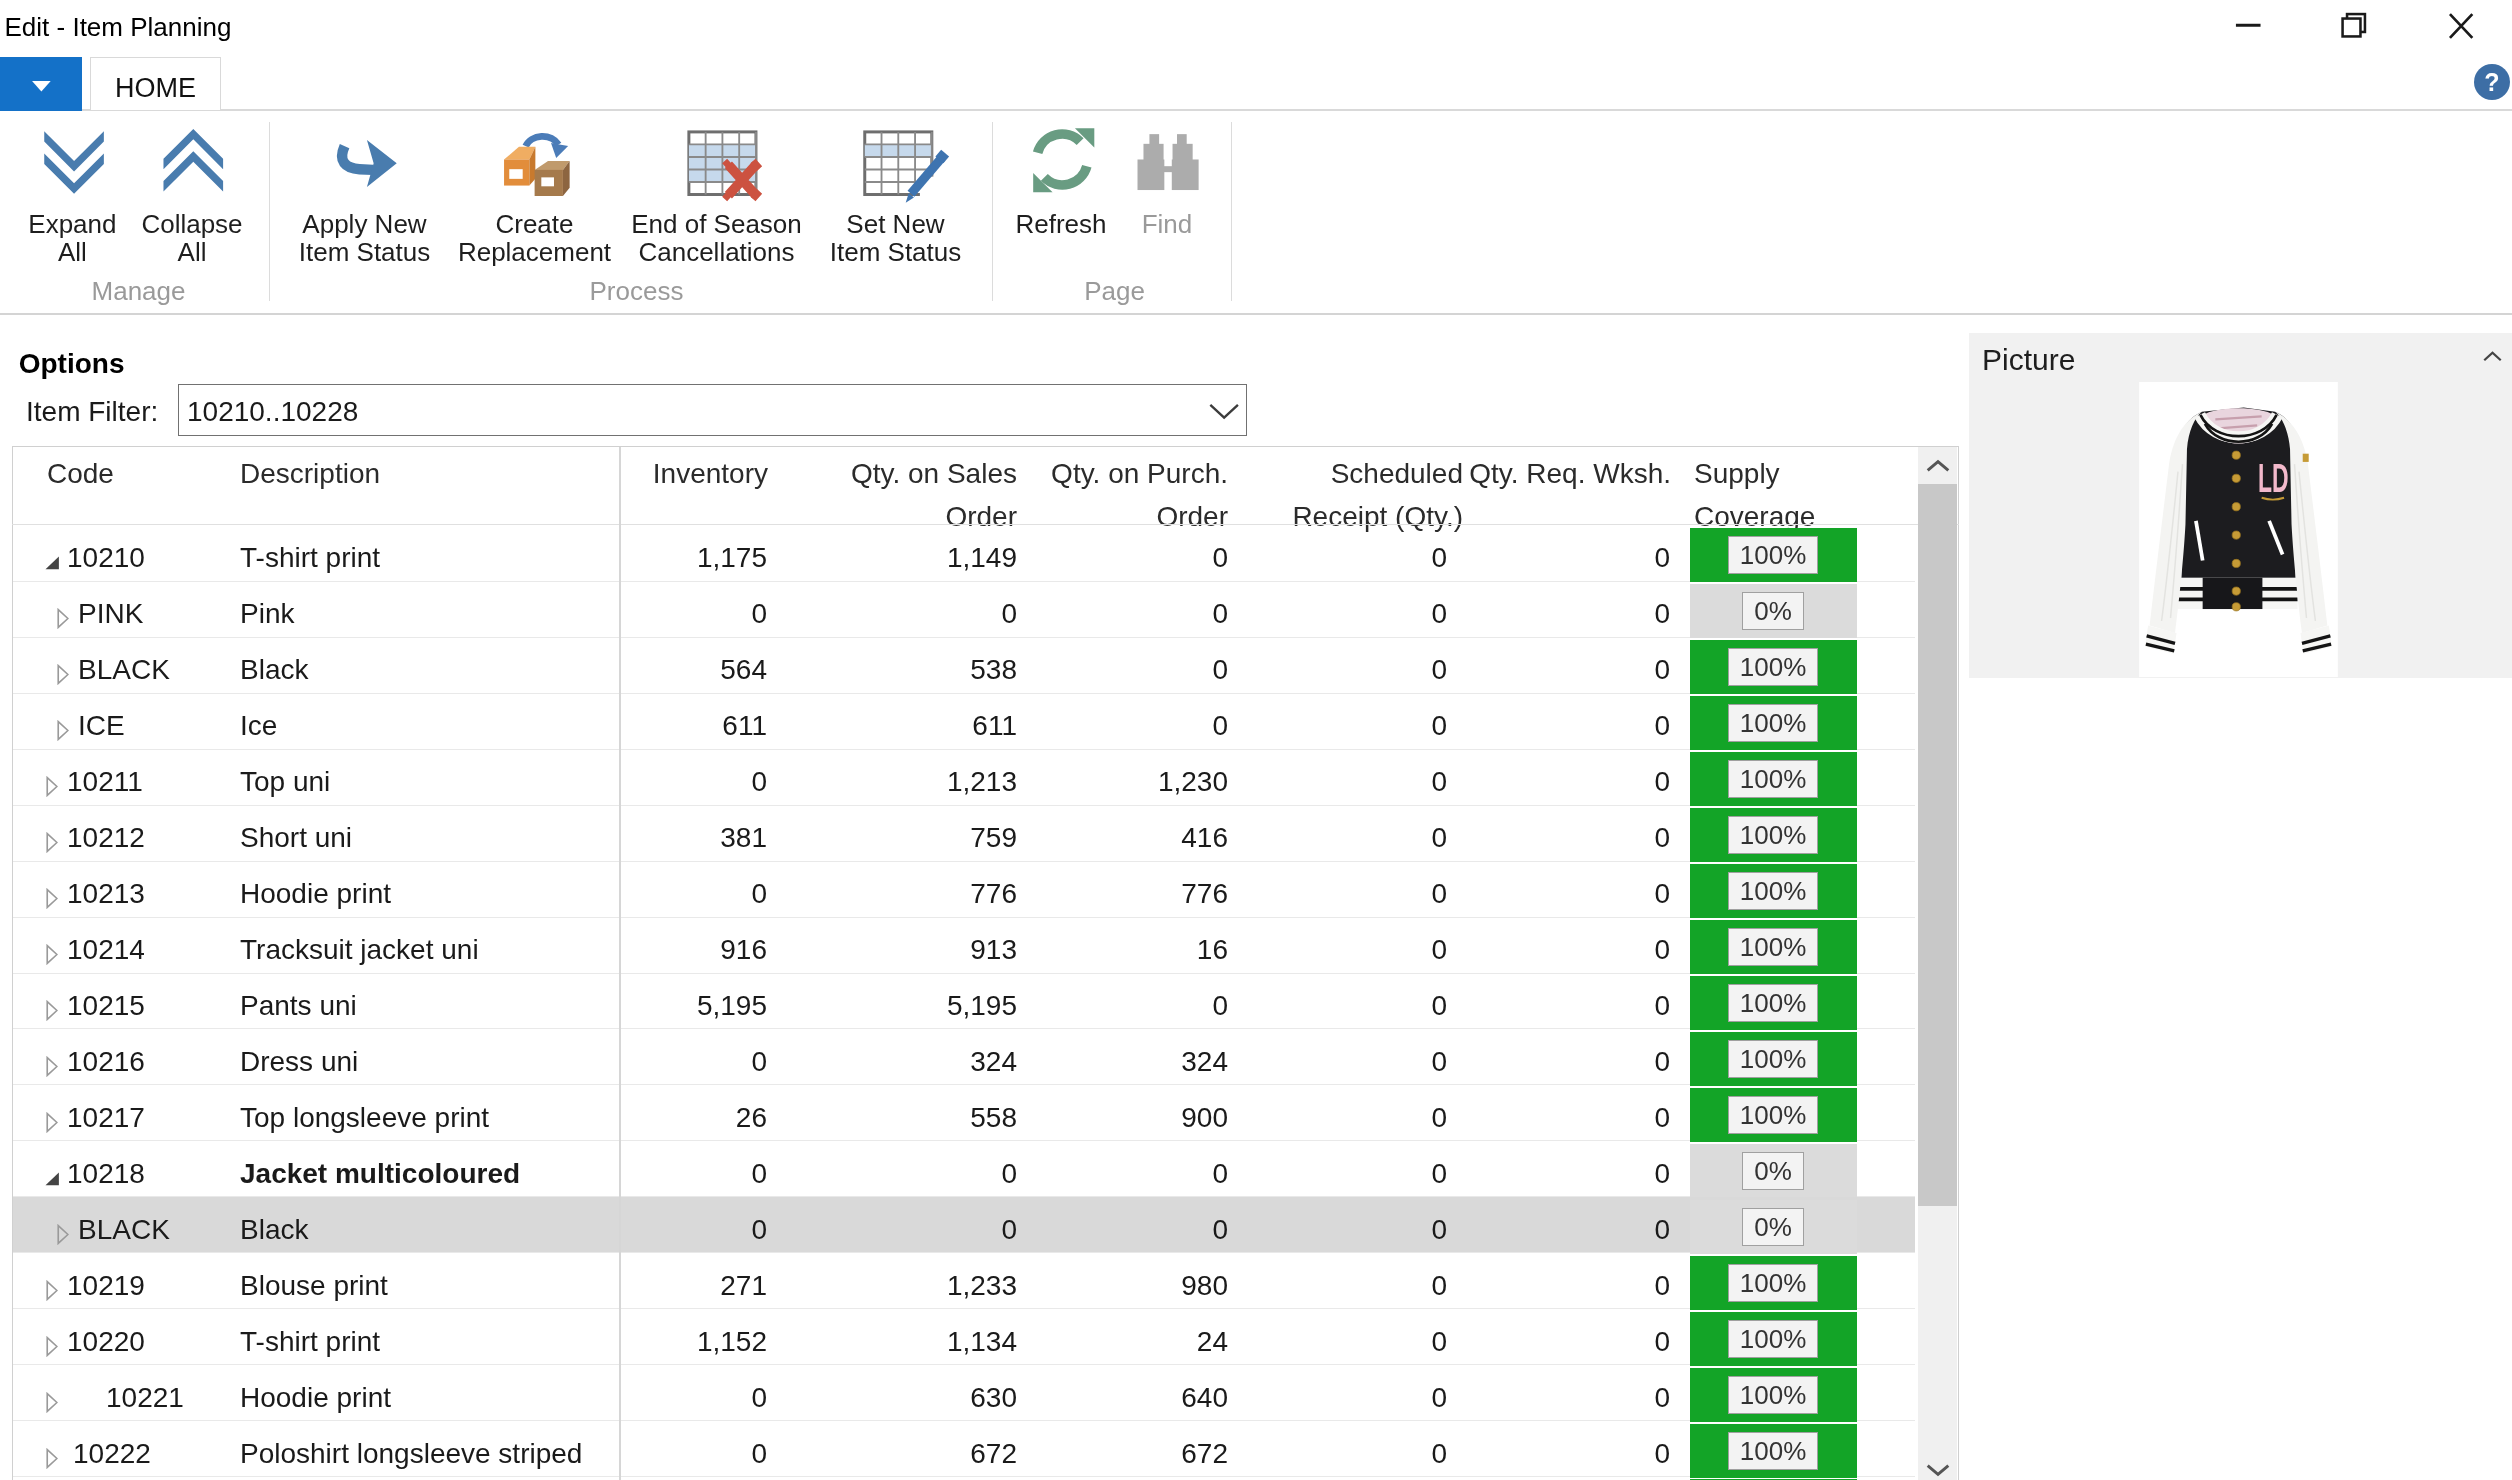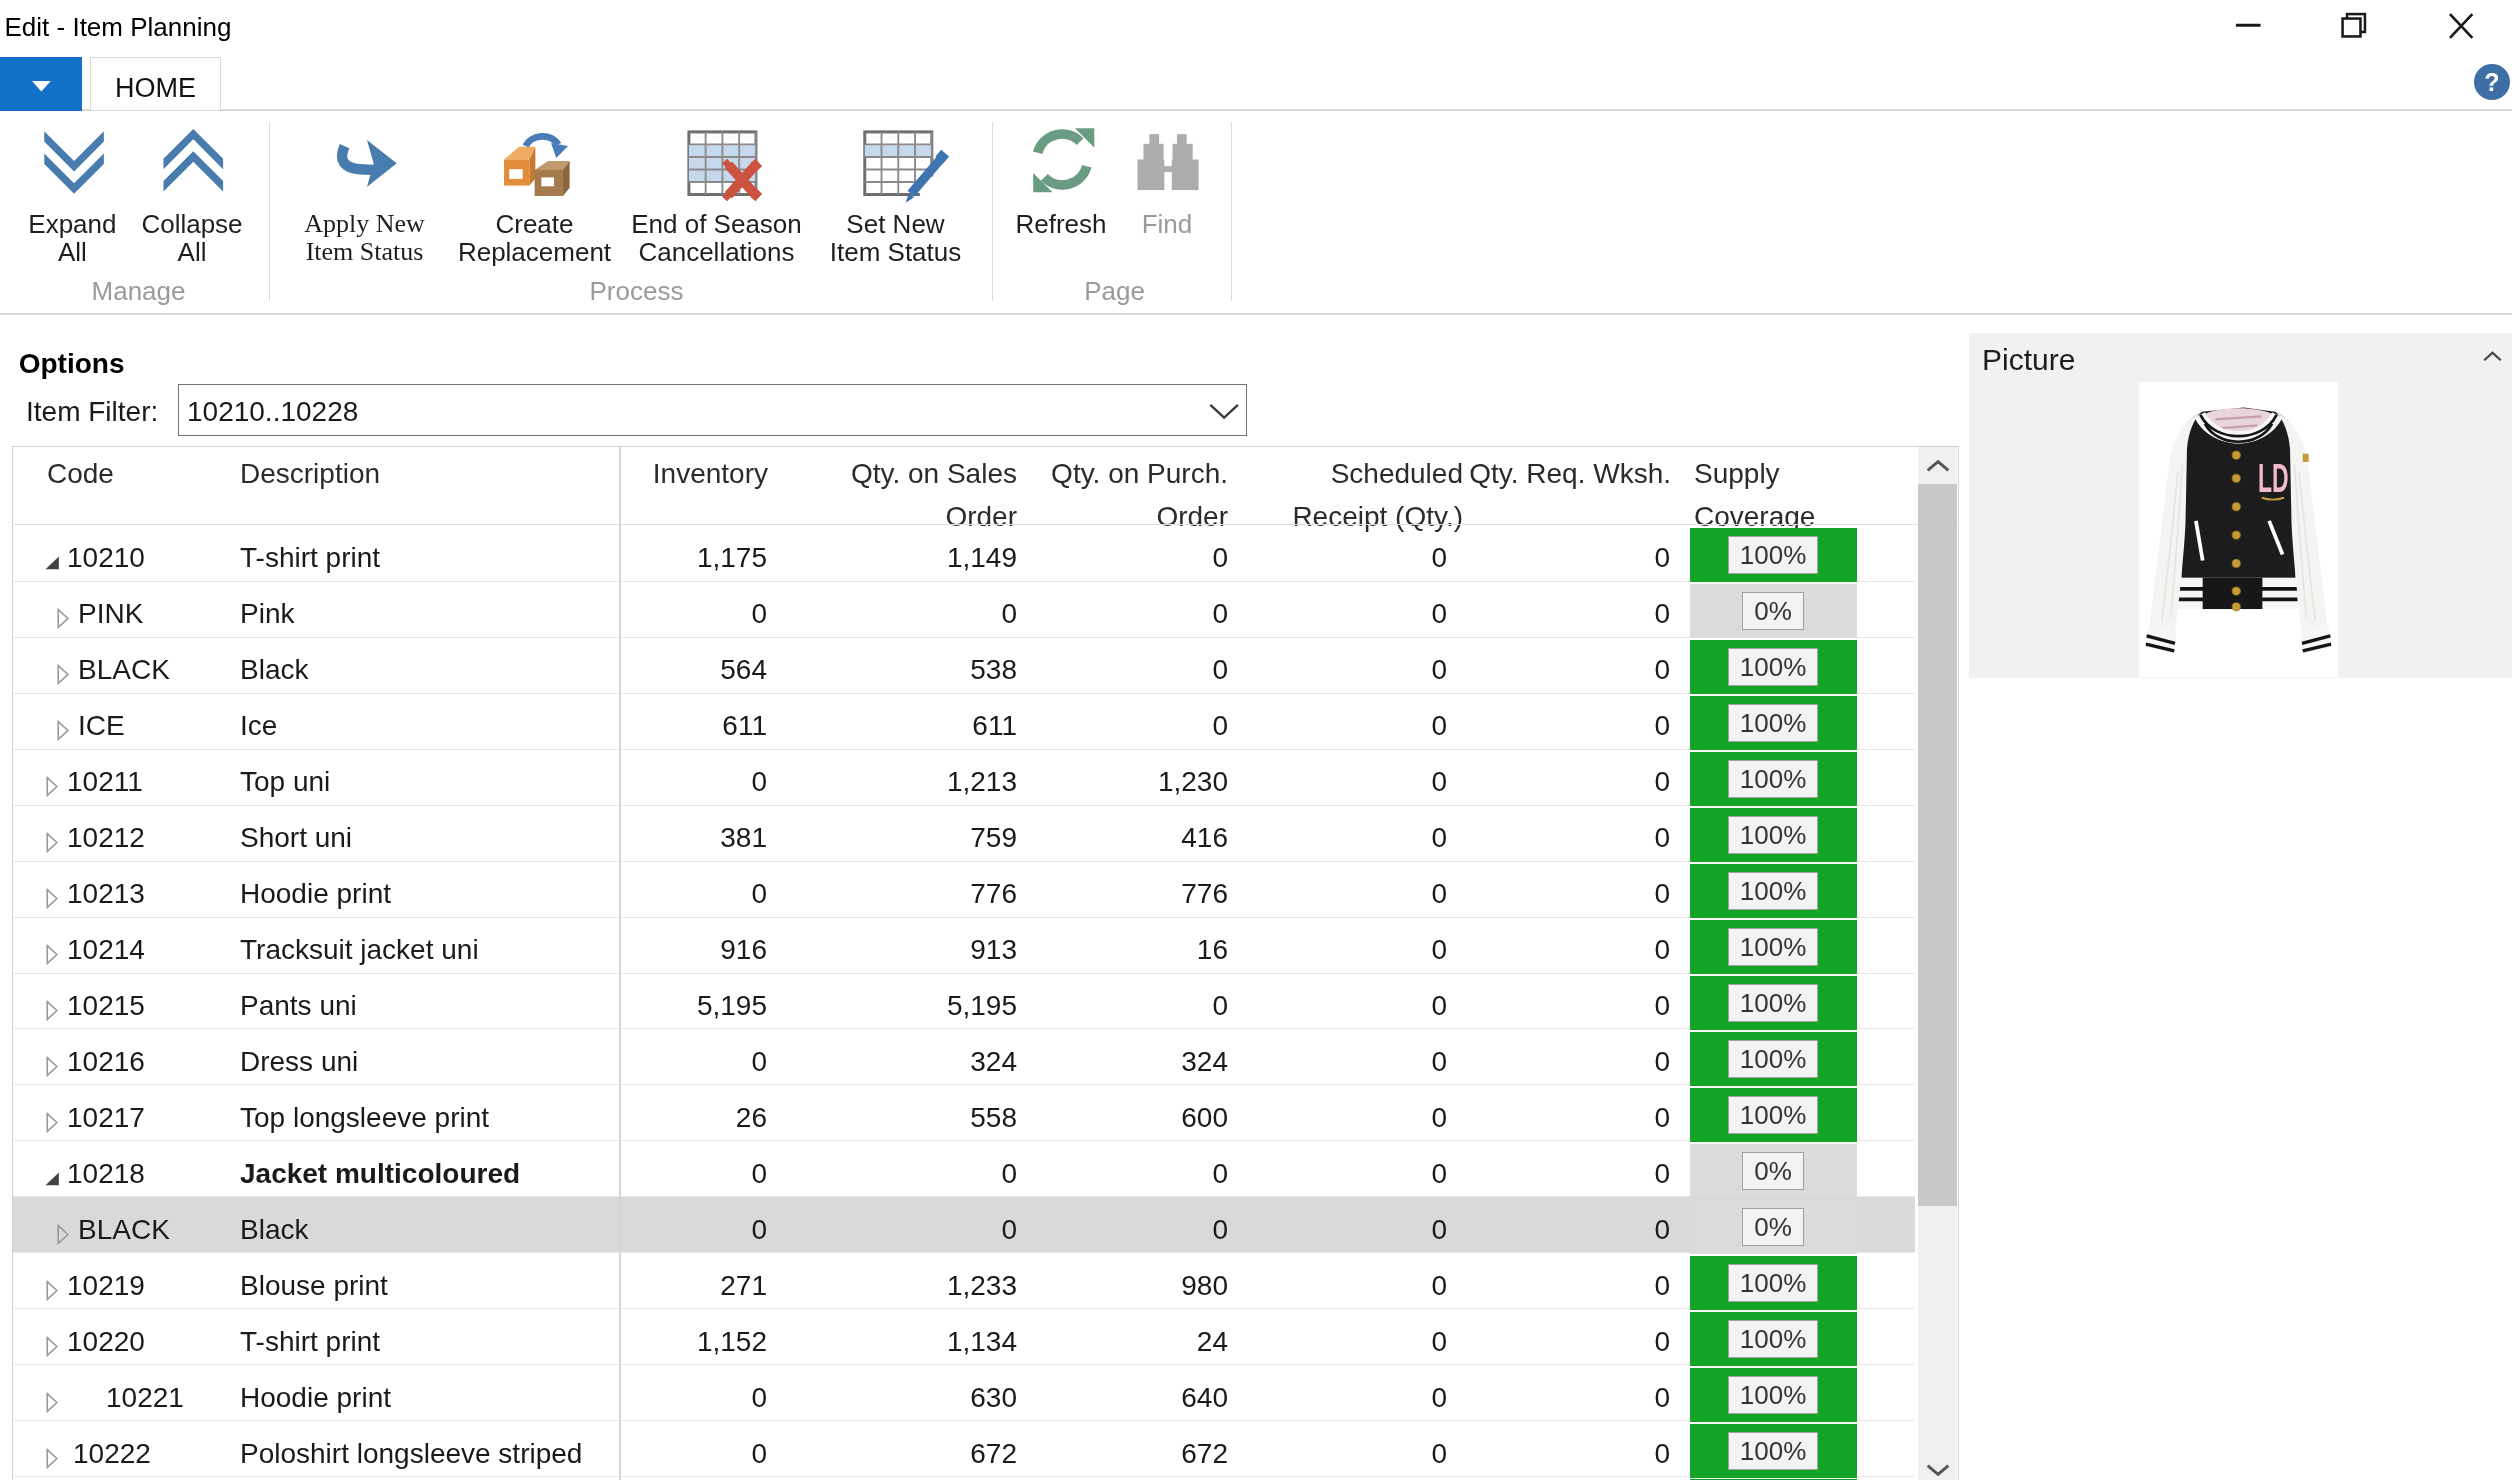--- a/index.html
+++ b/index.html
@@ -93,21 +93,21 @@
 <rect x="1577" y="180" width="13" height="16"></rect>
 <rect x="1532" y="193" width="27" height="23"></rect>
 <rect x="1571" y="193" width="27" height="23"></rect>
 <rect x="1524" y="214" width="36" height="41"></rect>
 <rect x="1570" y="214" width="36" height="41"></rect>
 <rect x="1558" y="223" width="14" height="8"></rect>
 </g>
 </svg>
 <div class="lbl" style="left:16.4px;top:210px;width:112px;">Expand<br>All</div>
 <div class="lbl" style="left:136px;top:210px;width:112px;">Collapse<br>All</div>
-<div class="lbl" style="left:290px;top:210px;width:149px;font-family:Liberation Serif, serif;">Apply New<br>Item Status</div>
+<div class="lbl" style="left:290px;top:210px;width:149px;">Apply New<br>Item Status</div>
 <div class="lbl" style="left:445px;top:210px;width:179px;">Create<br>Replacement</div>
 <div class="lbl" style="left:627px;top:210px;width:179px;">End of Season<br>Cancellations</div>
 <div class="lbl" style="left:821px;top:210px;width:149px;">Set New<br>Item Status</div>
 <div class="lbl" style="left:1005px;top:210px;width:112px;">Refresh</div>
 <div class="lbl" style="left:1111px;top:210px;width:112px;color:#9a9a9a;">Find</div>
 <div class="abs" style="left:18.7px;top:348px;font-size:28px;font-weight:bold;color:#000;">Options</div>
 <div class="abs" style="left:26px;top:396px;font-size:28px;">Item Filter:</div>
 <div class="abs" style="left:178px;top:384px;width:1069px;height:52px;border:1.5px solid #717171;box-sizing:border-box;background:#fff;"></div>
 <div class="abs" style="left:187px;top:396px;font-size:28px;">10210..10228</div>
 <svg class="abs" style="left:1208px;top:402px;" width="33" height="19.4" viewBox="0 0 44 26">
@@ -254,21 +254,21 @@
 <div class="abs" style="left:1690px;top:1032px;width:167px;height:54px;background:#13a427;"></div>
 <div class="pctbox" style="left:1728px;top:1040px;width:88px;height:36px;line-height:36px;">100%</div>
 <div class="abs" style="left:12.7px;top:1140px;width:1902px;height:0.7px;background:#e9e9e9;"></div>
 <svg class="abs" style="left:45px;top:1112px;" width="13.4" height="21" viewBox="0 0 18 28">
     <polygon points="3,2 3,26 16,14" fill="none" stroke="#9a9a9a" stroke-width="2.2"></polygon>
   </svg>
 <div class="cellt" style="left:67px;top:1104px;">10217</div>
 <div class="cellt" style="left:240px;top:1104px;">Top longsleeve print</div>
 <div class="num" style="left:543px;top:1104px;width:224px;">26</div>
 <div class="num" style="left:793px;top:1104px;width:224px;">558</div>
-<div class="num" style="left:1004px;top:1104px;width:224px;">600</div>
+<div class="num" style="left:1004px;top:1104px;width:224px;">900</div>
 <div class="num" style="left:1223px;top:1104px;width:224px;">0</div>
 <div class="num" style="left:1446px;top:1104px;width:224px;">0</div>
 <div class="abs" style="left:1690px;top:1088px;width:167px;height:54px;background:#13a427;"></div>
 <div class="pctbox" style="left:1728px;top:1096px;width:88px;height:36px;line-height:36px;">100%</div>
 <div class="abs" style="left:12.7px;top:1196px;width:1902px;height:0.7px;background:#e9e9e9;"></div>
 <svg class="abs" style="left:44px;top:1171px;" width="16.4" height="15" viewBox="0 0 22 20">
     <polygon points="2,19 20,19 20,2" fill="#444"></polygon>
   </svg>
 <div class="cellt" style="left:67px;top:1160px;">10218</div>
 <div class="cellt" style="left:240px;top:1160px;font-weight:bold;">Jacket multicoloured</div>

